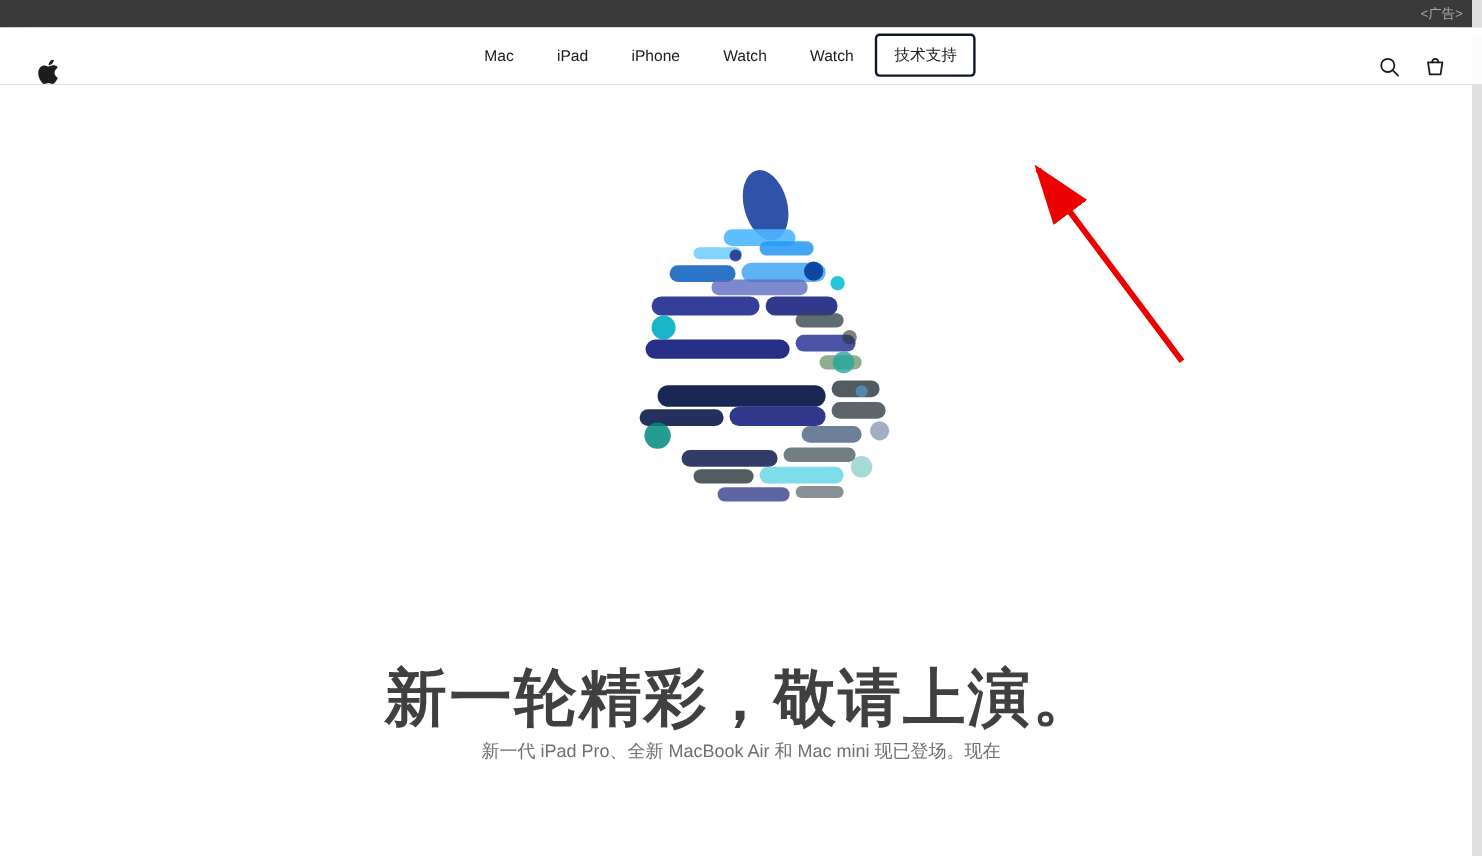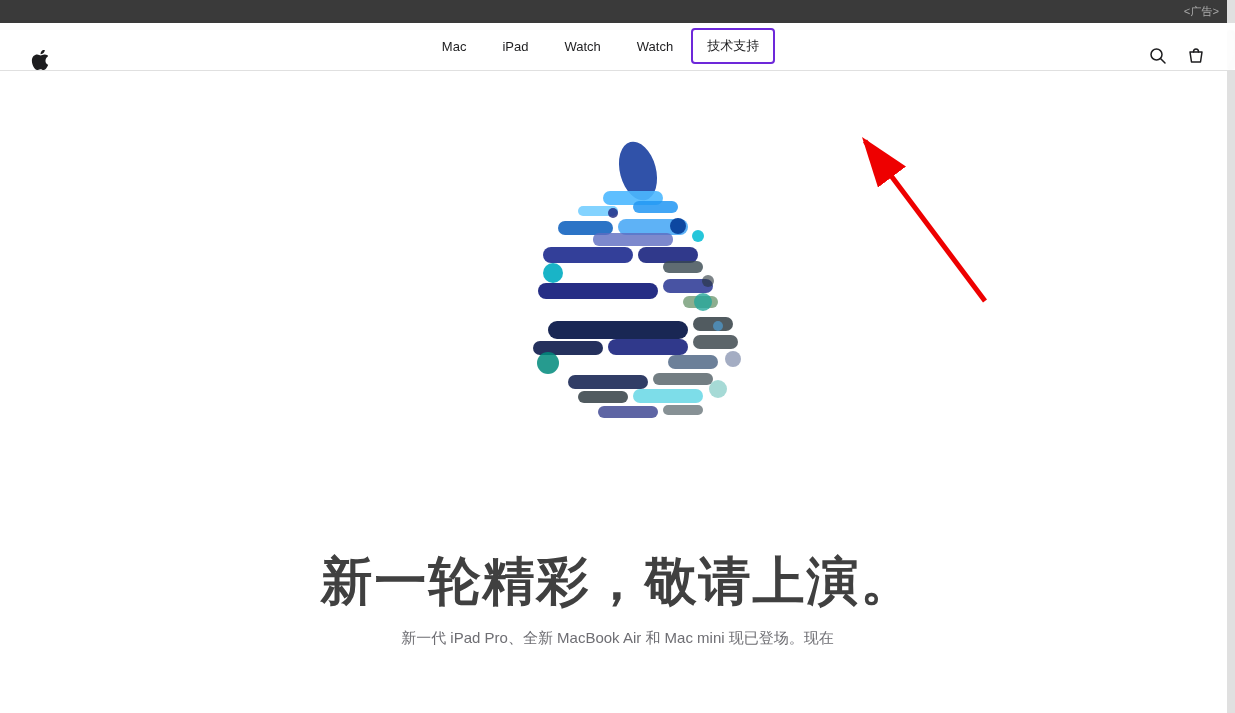--- a/index.html
+++ b/index.html
@@ -40,21 +40,21 @@
       font-size: 13px;
       color: #1d1d1f;
       cursor: pointer;
       height: 48px;
       display: flex;
       align-items: center;
       text-decoration: none;
       white-space: nowrap;
     }
     .nav-item.highlighted {
-      border: 2px solid #6d28d9;
+      border: 2px solid #0f172a;
       color: #1d1d1f;
       border-radius: 4px;
       height: 36px;
       padding: 0 14px;
     }
     .nav-logo {
       cursor: pointer;
       display: flex;
       align-items: center;
     }
@@ -109,21 +109,21 @@
       color: #404040;
       text-align: left;
       font-family: 'PingFang SC', 'STHeiti', 'Microsoft YaHei', sans-serif;
       letter-spacing: 2px;
       margin-top: 26px;
     }
     .hero-subtitle {
       font-size: 15px;
       color: #6e6e73;
       text-align: center;
-      margin-top: 12px;
+      margin-top: 0;
       font-family: -apple-system, BlinkMacSystemFont, sans-serif;
     }
 
     
     .scrollbar {
       position: fixed;
       right: 0;
       top: 0;
       width: 8px;
       height: 100%;
@@ -148,20 +148,21 @@
 <nav>
   <div class="nav-logo apple-logo">
     <svg viewBox="0 0 814 1000" xmlns="http://www.w3.org/2000/svg">
       <path d="M788.1 340.9c-5.8 4.5-108.2 62.2-108.2 190.5 0 148.4 130.3 200.9 134.2 202.2-.6 3.2-20.7 71.9-68.7 141.9-42.8 61.6-87.5 123.1-155.5 123.1s-85.5-39.5-164-39.5c-76 0-103.7 40.8-165.9 40.8s-105-57.8-155.5-127.4C46 790.7 0 663 0 541.8c0-207.2 134.4-316.8 266.4-316.8 70 0 128.2 46.7 172.4 46.7 42.4 0 108.4-49.9 190.1-49.9 30.7 0 115.6 2.6 181.1 65.3zm-194.3-200.7c33.4-39.5 56.9-94.2 56.9-148.9 0-7.6-.6-15.3-1.9-21.7-53.7 2-116.9 35.8-155.2 80.6-29.8 33.4-58.5 88.1-58.5 143.5 0 8.3 1.3 16.6 1.9 19.3 3.2.6 8.4 1.3 13.6 1.3 48.4 0 108.5-32.1 143.2-74.1z"></path>
     </svg>
   </div>
 
   <div class="nav-items">
     <a class="nav-item">Mac</a>
     <a class="nav-item">iPad</a>
+    <a class="nav-item">iPhone</a>
     <a class="nav-item">Watch</a>
     <a class="nav-item">Watch</a>
     <a class="nav-item highlighted">技术支持</a>
   </div>
 
   <div class="nav-right">
     <span class="nav-icon">
       <svg width="18" height="18" viewBox="0 0 18 18" fill="none" xmlns="http://www.w3.org/2000/svg">
         <circle cx="7.5" cy="7.5" r="5.5" stroke="#1d1d1f" stroke-width="1.5"></circle>
         <line x1="11.5" y1="11.5" x2="16" y2="16" stroke="#1d1d1f" stroke-width="1.5" stroke-linecap="round"></line>

